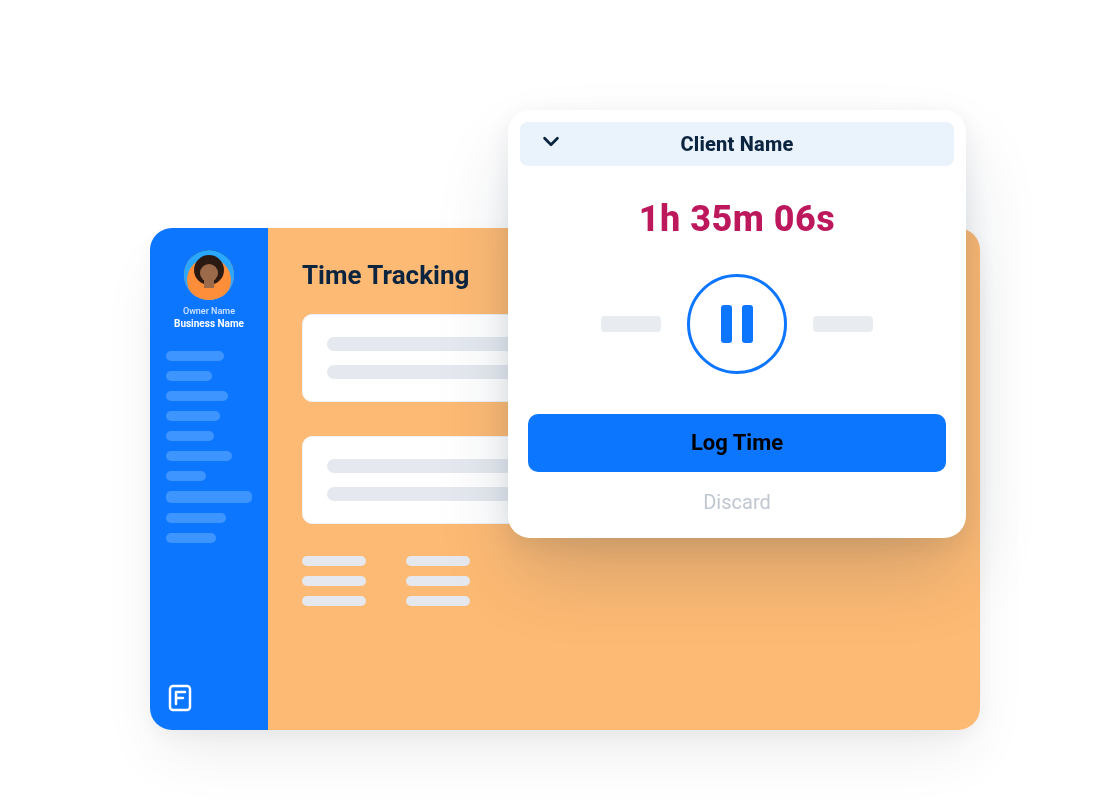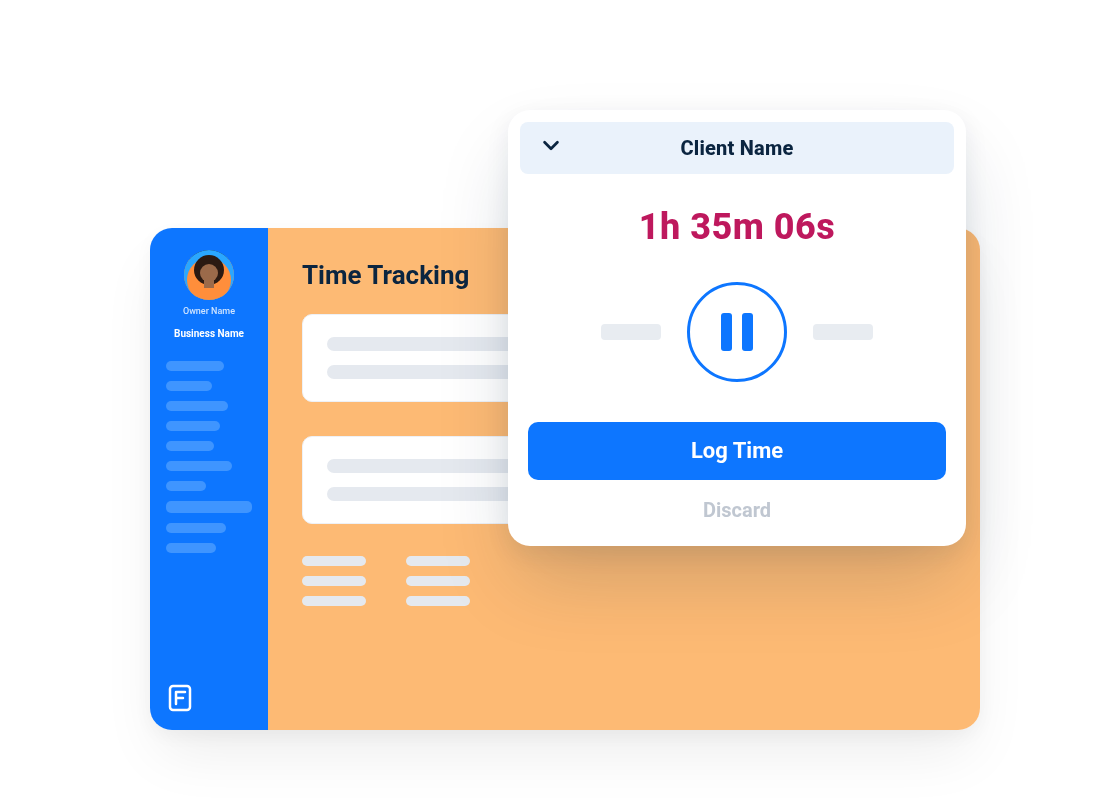--- a/index.html
+++ b/index.html
@@ -51,21 +51,21 @@
   .owner-line {
     font-size: 9px;
     color: #cfe4ff;
     margin-top: 6px;
     font-weight: 500;
   }
   .business-line {
     font-size: 10px;
     color: #ffffff;
     font-weight: 700;
-    margin-top: 12px;
+    margin-top: 2px;
   }
   .nav-items {
     margin-top: 22px;
     width: 100%;
     display: flex;
     flex-direction: column;
     gap: 10px;
     align-items: flex-start;
     padding-left: 4px;
   }
@@ -124,21 +124,21 @@
     top: 110px;
     width: 458px;
     background: #ffffff;
     border-radius: 22px;
     box-shadow: 0 40px 80px -10px rgba(11,37,64,0.18), 0 8px 24px rgba(11,37,64,0.08);
     overflow: hidden;
     padding-bottom: 24px;
   }
   .popover-header {
     margin: 12px;
-    height: 52px;
+    height: 44px;
     background: #eaf2fb;
     border-radius: 8px;
     display: flex;
     align-items: center;
     position: relative;
   }
   .chevron {
     position: absolute;
     left: 20px;
     top: 50%;
@@ -185,32 +185,32 @@
   .pause-bars span {
     width: 11px; height: 38px; background:#0d76ff; border-radius:3px;
   }
 
   .log-btn {
     display:block;
     margin: 0 20px;
     height: 58px;
     line-height: 58px;
     background: #0d76ff;
-    color: #ffffff;
+    color: #000000;
     text-align:center;
     font-size: 22px;
     font-weight: 700;
     border-radius: 10px;
     cursor:pointer;
   }
   .discard-btn {
     text-align:center;
     margin-top: 18px;
     font-size: 20px;
-    font-weight: 700;
+    font-weight: 400;
     color: #c0c7d1;
     cursor:pointer;
   }
 </style>
 </head>
 <body>
 
 <div class="dashboard">
 
   <div class="sidebar">

